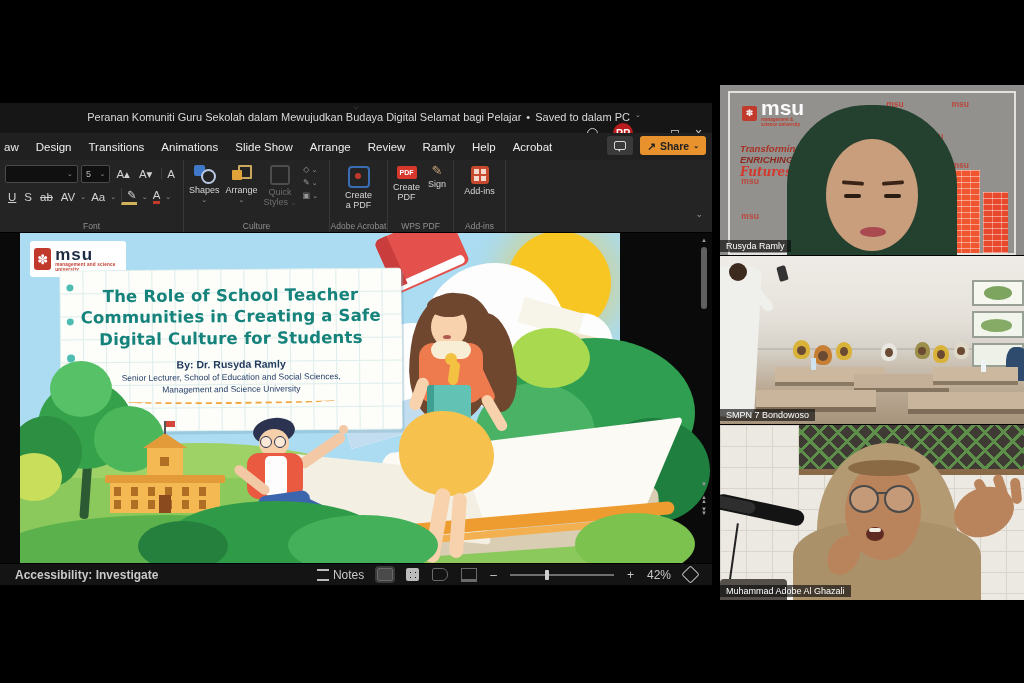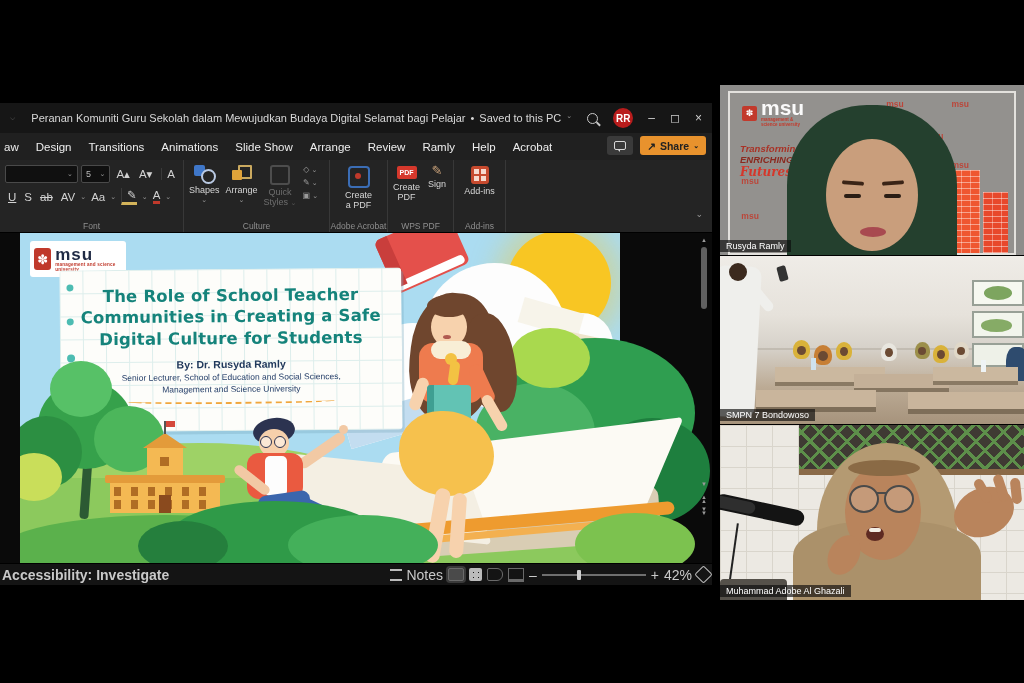--- a/index.html
+++ b/index.html
@@ -2,21 +2,21 @@
 <html><head>
 <meta charset="utf-8">
 <style>
   html,body{margin:0;padding:0;background:#000;}
   body{width:1024px;height:683px;position:relative;overflow:hidden;
        font-family:"Liberation Sans",sans-serif;-webkit-font-smoothing:antialiased;}
   i,b,s{position:absolute;display:block;font-style:normal;text-decoration:none;font-weight:normal;}
   .e{border-radius:50%;}
   
   #ppt{position:absolute;left:0;top:103px;width:712px;height:480px;background:#1b1b1b;}
-  .tbar{height:30px;background:#161616;display:flex;align-items:center;padding:0 10px;color:#d8d8d8;font-size:11px;}
+  .tbar{height:30px;background:#161616;display:flex;align-items:center;padding:0 10px;color:#d8d8d8;font-size:11px;flex-direction:column;}
   .tbar .ttl{display:flex;gap:5px;margin-left:16px;white-space:nowrap;}
   .tctl{margin-left:auto;display:flex;align-items:center;gap:15px;color:#cfcfcf;}
   .mag{width:9px;height:9px;border:1.5px solid #c9c9c9;border-radius:50%;position:relative;}
   .mag::after{content:"";position:absolute;left:8px;top:9px;width:5px;height:1.5px;background:#c9c9c9;transform:rotate(45deg);}
   .avatar{width:20px;height:20px;border-radius:50%;background:#b91c1c;color:#fff;font-size:10px;font-weight:bold;display:flex;align-items:center;justify-content:center;}
   .wbtn{font-size:12px;color:#cfcfcf;}
   .menurow{height:27px;background:#202020;display:flex;align-items:center;gap:17px;padding-left:4px;font-size:11.5px;color:#ededed;position:relative;}
   .menurow span.tab{white-space:nowrap;}
   .mact{position:absolute;right:6px;top:3px;display:flex;gap:7px;align-items:center;}
   .cmtbtn{width:26px;height:19px;background:#3a3a3a;border-radius:3px;display:flex;align-items:center;justify-content:center;}
@@ -52,21 +52,21 @@
         text-align:center;box-shadow:2px 3px 0 rgba(120,170,190,.35);}
   .stitle{margin-top:16px;font-family:"DejaVu Sans",sans-serif;font-weight:800;font-size:16.5px;line-height:1.3;color:#15837b;letter-spacing:.2px;}
   .sby{margin-top:9px;font-size:10.5px;font-weight:bold;color:#20395c;}
   .saff{font-size:8.5px;color:#27406a;line-height:1.35;margin-top:2px;}
   .dash{width:210px;margin:3px auto 0;border-bottom:2px dashed #f0a63c;border-radius:50%;height:4px;}
   .mlogo{position:absolute;left:10px;top:8px;width:96px;height:36px;background:#fff;border-radius:3px;display:flex;align-items:center;padding:2px 4px;box-sizing:border-box;gap:4px;}
   .mmark{width:22px;height:22px;background:#c0392b;border-radius:3px;color:#fff;font-size:13px;display:flex;align-items:center;justify-content:center;}
   .scrollv{position:absolute;left:699px;top:4px;width:10px;height:322px;display:flex;flex-direction:column;align-items:center;font-size:6px;color:#9a9a9a;}
   .thumb{width:6px;height:62px;background:#606060;border-radius:3px;margin:4px 0;}
   
-  .sbar{height:21px;background:#141414;display:flex;align-items:center;padding:0 2px;font-size:14px;color:#c9c9c9;gap:5px;border-top:1px solid #000;}
+  .sbar{height:21px;background:#141414;display:flex;align-items:center;padding:0 15px;font-size:12px;color:#c9c9c9;gap:13px;border-top:1px solid #000;}
   .vicon{width:16px;height:13px;border:1px solid #6a6a6a;border-radius:2px;box-sizing:border-box;}
   .vicon.sel{background:#4a4a4a;box-shadow:0 0 0 2px #3a3a3a;}
   .grid4{width:13px;height:13px;background:linear-gradient(#bbb,#bbb);background-size:5px 5px;background-image:linear-gradient(#bbb 4px,transparent 4px),linear-gradient(90deg,#bbb 4px,transparent 4px);border:0;}
   .slider{width:104px;height:2px;background:#6f6f6f;position:relative;}
   .slider i{left:34%;top:-4px;width:4px;height:10px;background:#cfcfcf;border-radius:1px;}
   
   .tile{position:absolute;left:720px;width:304px;overflow:hidden;background:#222;}
   .vlabel{position:absolute;left:0;bottom:3px;background:rgba(10,10,10,.65);color:#fff;font-size:9px;padding:1px 6px;z-index:9;}
   .minimsu{position:absolute;color:#c23a2c;font-size:8.5px;font-weight:bold;opacity:.85;}
   .t1frame{position:absolute;left:8px;right:8px;top:6px;bottom:0;border:2px solid #e3e1dd;background:#93918e;}
@@ -78,21 +78,21 @@
 </head>
 <body>
 
 <div id="ppt">
 
   <div class="tbar">
     <span class="chev">⌵</span>
     <span class="ttl">
       <span>Peranan Komuniti Guru Sekolah dalam Mewujudkan Budaya Digital Selamat bagi Pelajar</span>
       <span>•</span>
-      <span>Saved to this PC</span>
+      <span>Saved to dalam PC</span>
       <span class="chev">⌄</span>
     </span>
     <span class="tctl">
       <span class="mag"></span>
       <span class="avatar">RR</span>
       <span class="wbtn">–</span>
       <span class="wbtn">◻</span>
       <span class="wbtn">×</span>
     </span>
   </div>

